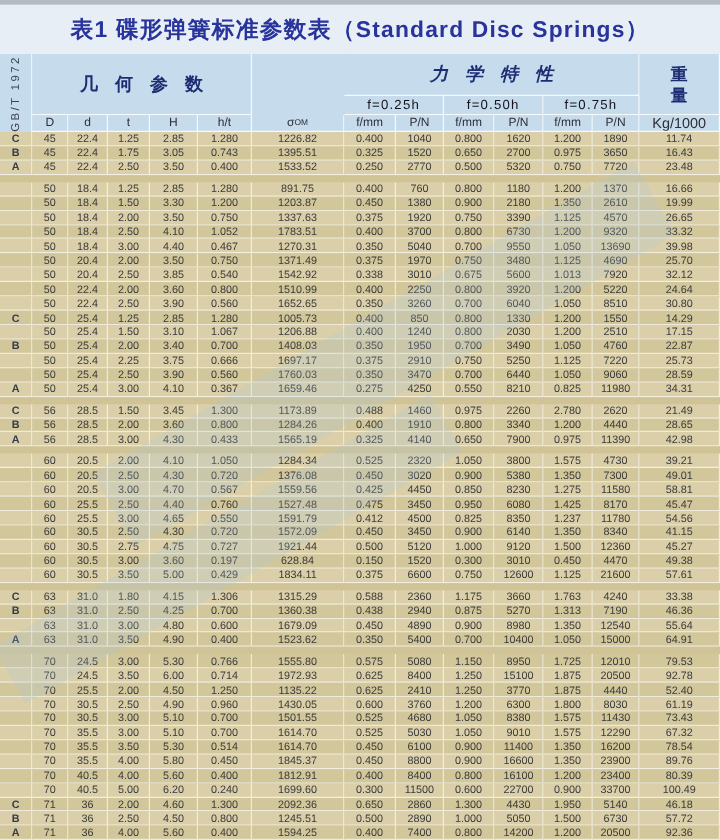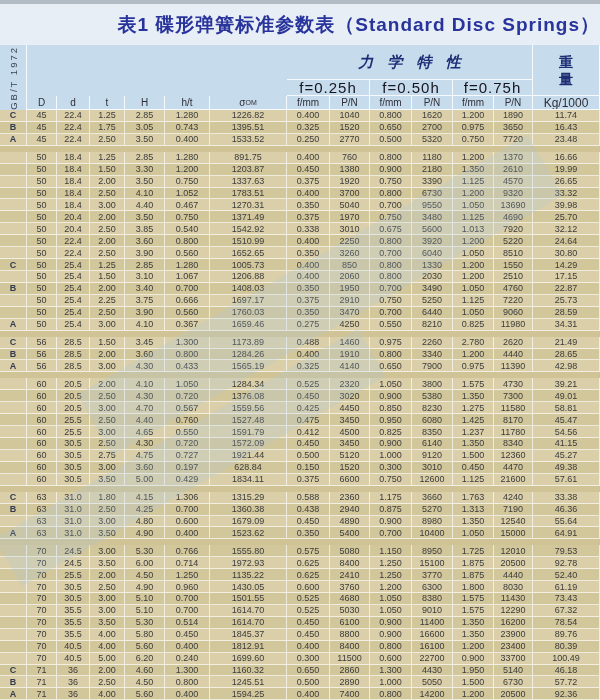--- a/index.html
+++ b/index.html
@@ -6,21 +6,21 @@
   .page{
     position:relative;
     width:600px;height:700px;
     overflow:hidden;
     background:#e7eef5;
     font-family:"Liberation Sans","DejaVu Sans",sans-serif;
     --cols:27px 30px 33px 35px 40px 45px 77px 43px 40px 42px 41px 41px 39px 67px;
   }
   .topstrip{height:4px;background:#b3bcc4;}
   .titlebar{
-    height:41px;display:flex;align-items:center;justify-content:flex-end;
+    height:41px;display:flex;align-items:center;justify-content:center;
     background:#e7eef5;
   }
   .titlebar .t{
     font-size:19px;font-weight:bold;color:#28339b;letter-spacing:1px;
   }
   
   .hgrid{
     display:grid;
     grid-template-columns:var(--cols);
     grid-template-rows:35px 16px 14px;
@@ -39,21 +39,21 @@
   .gbtext{
     writing-mode:vertical-rl;transform:rotate(180deg);
     font-size:9.5px;color:#3d4450;letter-spacing:2px;white-space:nowrap;
   }
   .geom{grid-column:2/7;grid-row:1/3;}
   .stress{grid-column:7;grid-row:1/3;}
   .mech{grid-column:8/14;grid-row:1;font-style:italic;}
   .weight{grid-column:14;grid-row:1/3;flex-direction:column;gap:3px;}
   .cnhead{font-size:15px;font-weight:bold;color:#1d2d74;letter-spacing:5px;text-indent:5px;}
   .weight .wch{font-size:14px;font-weight:bold;color:#1d2d74;line-height:14px;}
-  .defl{grid-row:2;font-size:15px;color:#15151f;letter-spacing:1px;text-align:center;}
+  .defl{grid-row:2;font-size:11px;color:#15151f;letter-spacing:1px;text-align:center;}
   .d025{grid-column:8/10;} .d050{grid-column:10/12;} .d075{grid-column:12/14;}
   .lblrow{grid-row:3;font-size:10px;color:#2e2e36;}
   .lblrow sub{font-size:7px;}
   .kglbl{font-size:12px;}
   
   .tbody{
     height:590px;display:flex;flex-direction:column;
     background:#d6cba1;
   }
   .trow{
@@ -87,20 +87,23 @@
 
   <div class="titlebar">
     <span class="t">表1 碟形弹簧标准参数表（Standard Disc Springs）</span>
   </div>
 
   <div class="hgrid">
     <div class="hc gbcell">
       <span class="gbtext">GB/T 1972</span>
     </div>
 
+    <div class="hc geom">
+      <span class="cnhead">几 何 参 数</span>
+    </div>
     <div class="hc mech">
       <span class="cnhead">力 学 特 性</span>
     </div>
     <div class="hc weight">
       <span class="wch">重</span>
       <span class="wch">量</span>
     </div>
 
     <div class="hc defl d025">f=0.25h</div>
     <div class="hc defl d050">f=0.50h</div>
@@ -336,21 +339,21 @@
       </div>
       <div class="trow">
         <div class="tcell col0"></div>
         <div class="tcell col1">50</div>
         <div class="tcell col2">25.4</div>
         <div class="tcell col3">1.50</div>
         <div class="tcell col4">3.10</div>
         <div class="tcell col5">1.067</div>
         <div class="tcell col6">1206.88</div>
         <div class="tcell col7">0.400</div>
-        <div class="tcell col8">2060</div>
+        <div class="tcell col8">1240</div>
         <div class="tcell col9">0.800</div>
         <div class="tcell col10">2030</div>
         <div class="tcell col11">1.200</div>
         <div class="tcell col12">2510</div>
         <div class="tcell col13">17.15</div>
       </div>
       <div class="trow">
         <div class="tcell col0">B</div>
         <div class="tcell col1">50</div>
         <div class="tcell col2">25.4</div>
@@ -834,21 +837,21 @@
         <div class="tcell col12">33700</div>
         <div class="tcell col13">100.49</div>
       </div>
       <div class="trow">
         <div class="tcell col0">C</div>
         <div class="tcell col1">71</div>
         <div class="tcell col2">36</div>
         <div class="tcell col3">2.00</div>
         <div class="tcell col4">4.60</div>
         <div class="tcell col5">1.300</div>
-        <div class="tcell col6">1160.32</div>
+        <div class="tcell col6">2092.36</div>
         <div class="tcell col7">0.650</div>
         <div class="tcell col8">2860</div>
         <div class="tcell col9">1.300</div>
         <div class="tcell col10">4430</div>
         <div class="tcell col11">1.950</div>
         <div class="tcell col12">5140</div>
         <div class="tcell col13">46.18</div>
       </div>
       <div class="trow">
         <div class="tcell col0">B</div>

